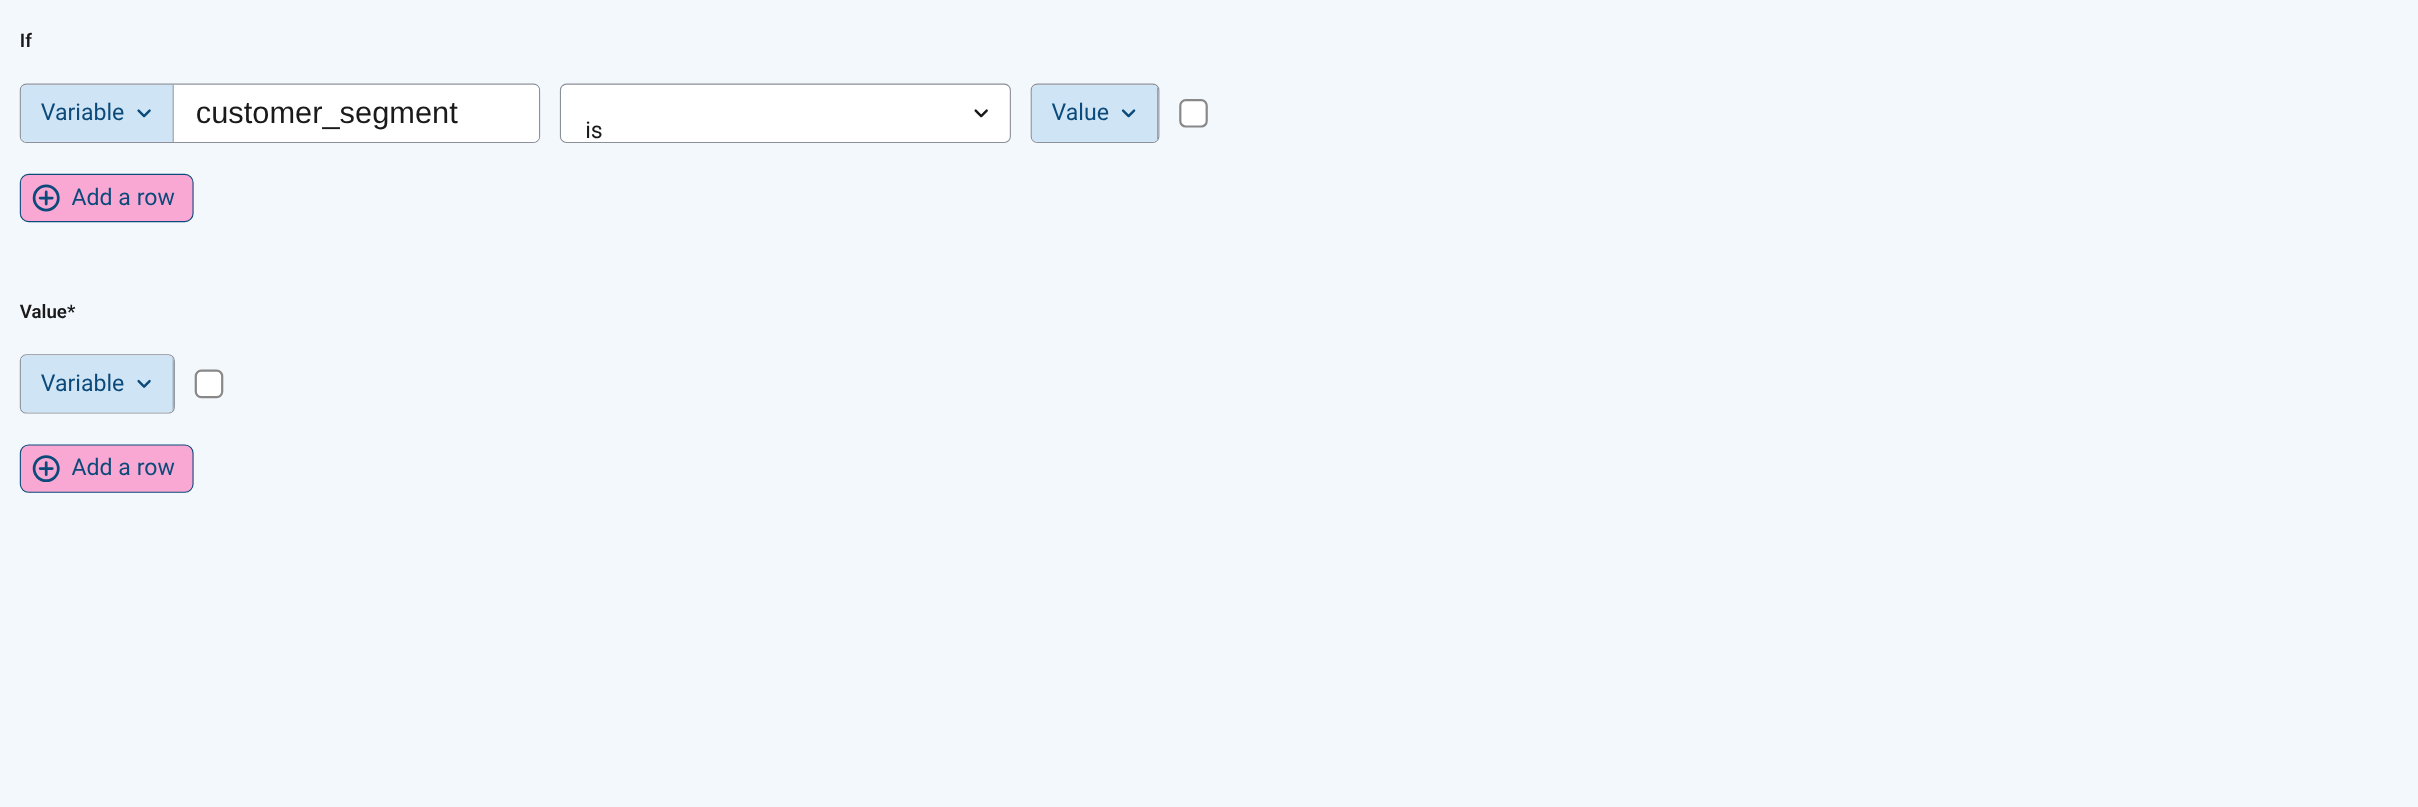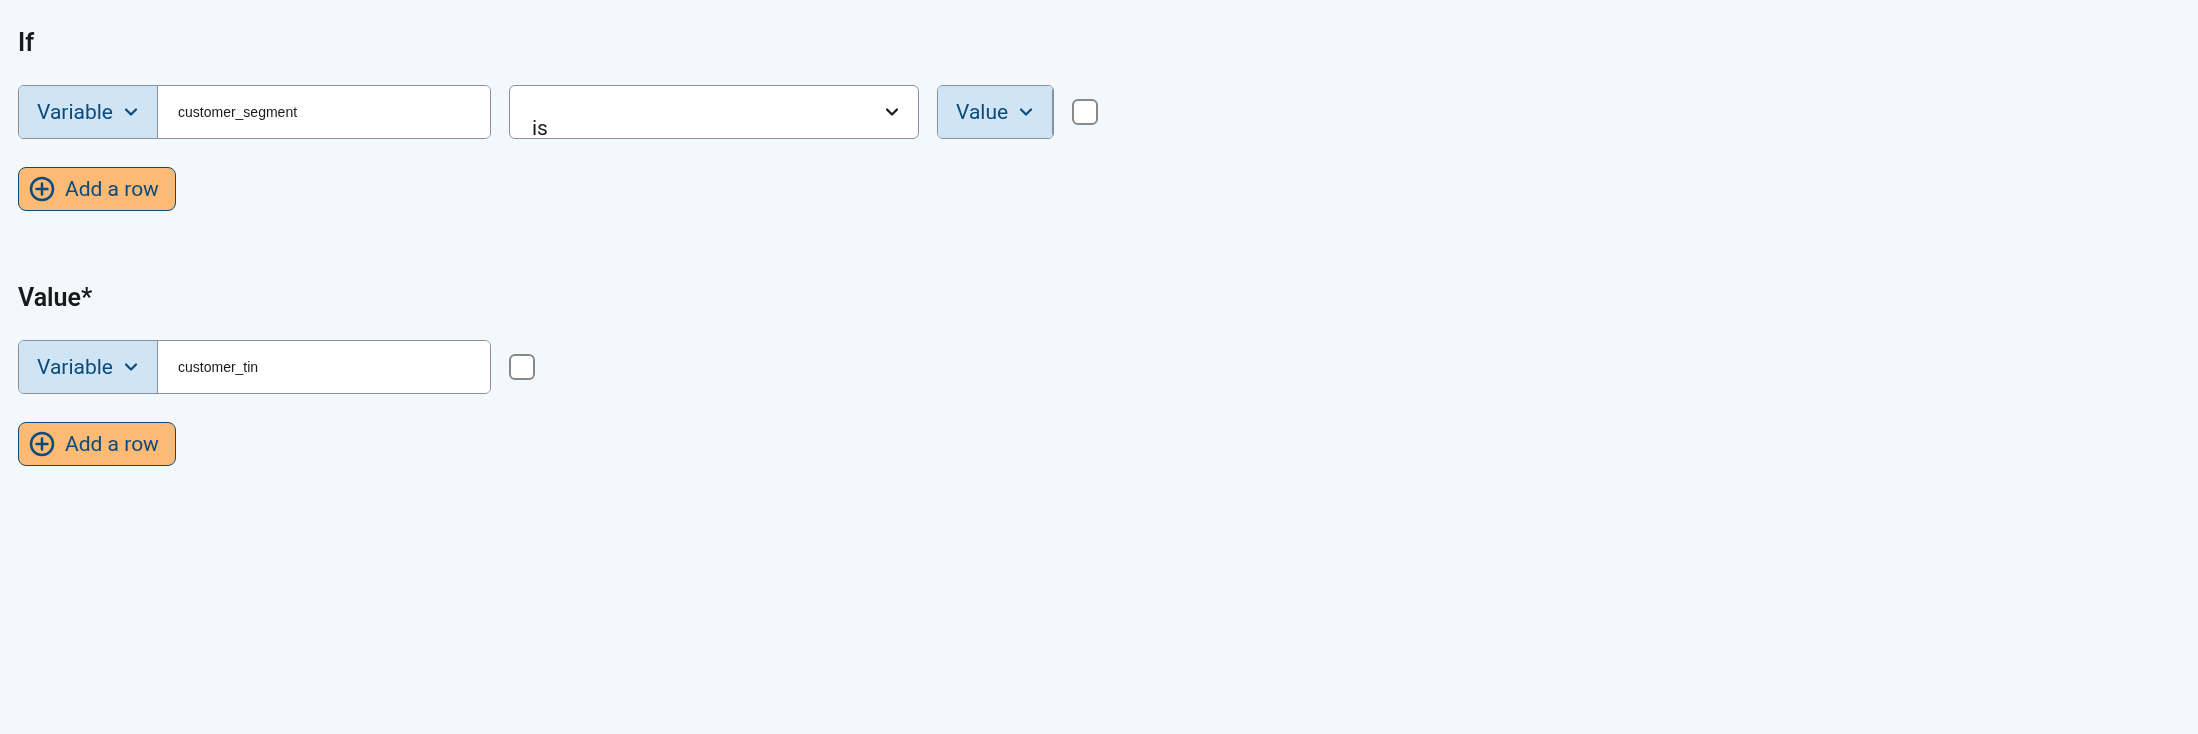--- a/index.html
+++ b/index.html
@@ -9,21 +9,21 @@
     }
     body {
       font-family: -apple-system, BlinkMacSystemFont, "Segoe UI", Roboto, "Helvetica Neue", Arial, sans-serif;
       background: #f3f8fc;
       padding: 28px 18px;
       font-size: 21px;
       color: #1a1a1a;
     }
     .section-label {
       font-weight: 600;
-      font-size: 25px;
+      font-size: 17px;
       margin-bottom: 28px;
       color: #1a1a1a;
     }
     .rule-row {
       display: flex;
       align-items: center;
       gap: 18px;
       margin-bottom: 28px;
     }
     .combo {
@@ -46,21 +46,21 @@
       cursor: pointer;
       white-space: nowrap;
     }
     .combo-prefix .chev {
       display: inline-flex;
     }
     .combo-input {
       border: none;
       outline: none;
       padding: 0 20px;
-      font-size: 14px;
+      font-size: 28px;
       color: #1a1a1a;
       background: #fff;
       height: 100%;
     }
     .combo-input.w-lg {
       width: 332px;
     }
     .combo-input.w-md {
       width: 330px;
     }
@@ -94,21 +94,21 @@
       border-radius: 6px;
       background: #fff;
       cursor: pointer;
       flex-shrink: 0;
     }
     .add-row-btn {
       display: inline-flex;
       align-items: center;
       gap: 10px;
       border: 1.5px solid #0b4a7a;
-      background: #fdba74;
+      background: #f9a8d4;
       color: #0b4a7a;
       border-radius: 8px;
       padding: 8px 16px 8px 10px;
       font-size: 21px;
       cursor: pointer;
       font-family: inherit;
     }
     .add-row-btn .plus-circle {
       display: inline-flex;
     }
@@ -180,21 +180,20 @@
 
   <div class="combo">
     <div class="combo-prefix">
       <span>Variable</span>
       <span class="chev">
         <svg width="16" height="16" viewBox="0 0 16 16" fill="none">
             <path d="M3 5.5L8 10.5L13 5.5" stroke="#0b4a7a" stroke-width="2.2" stroke-linecap="round" stroke-linejoin="round"></path>
           </svg>
       </span>
     </div>
-    <input class="combo-input w-lg" value="customer_tin" style="">
   </div>
 
 
   <div class="checkbox"></div>
 </div>
 
 <button class="add-row-btn">
   <span class="plus-circle">
     <svg width="26" height="26" viewBox="0 0 26 26" fill="none">
         <circle cx="13" cy="13" r="11" stroke="#0b4a7a" stroke-width="2.5"></circle>

